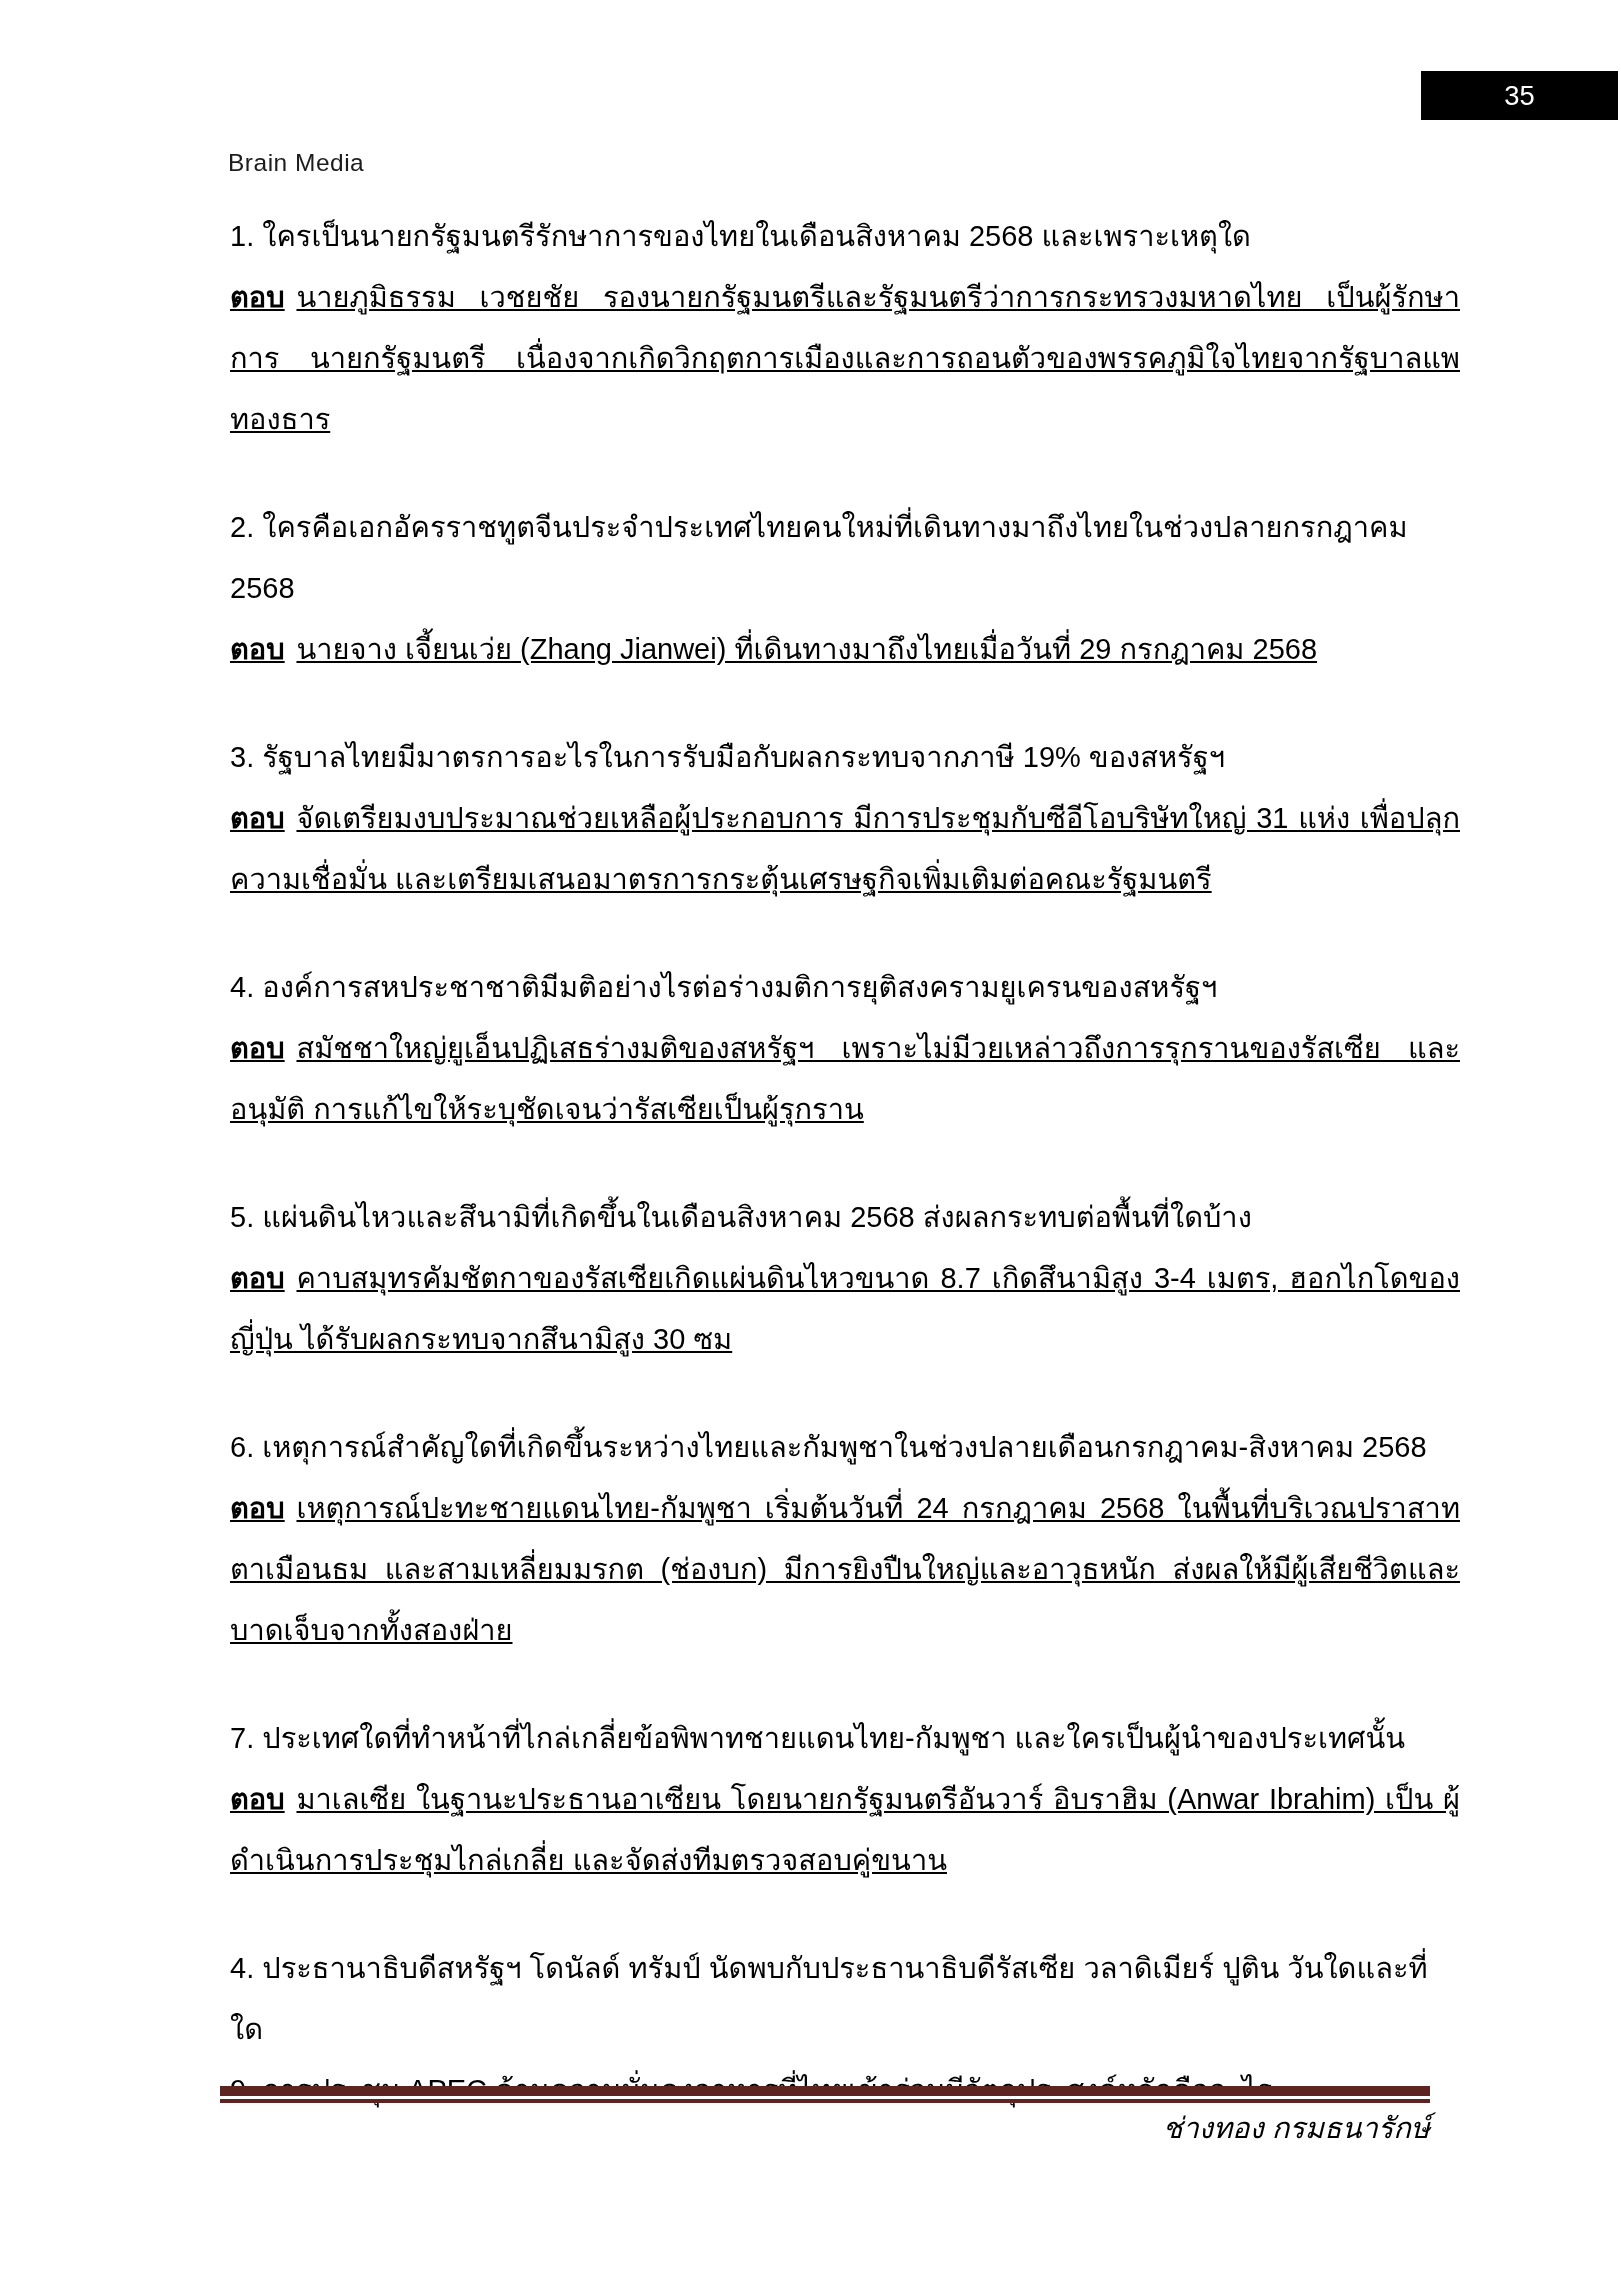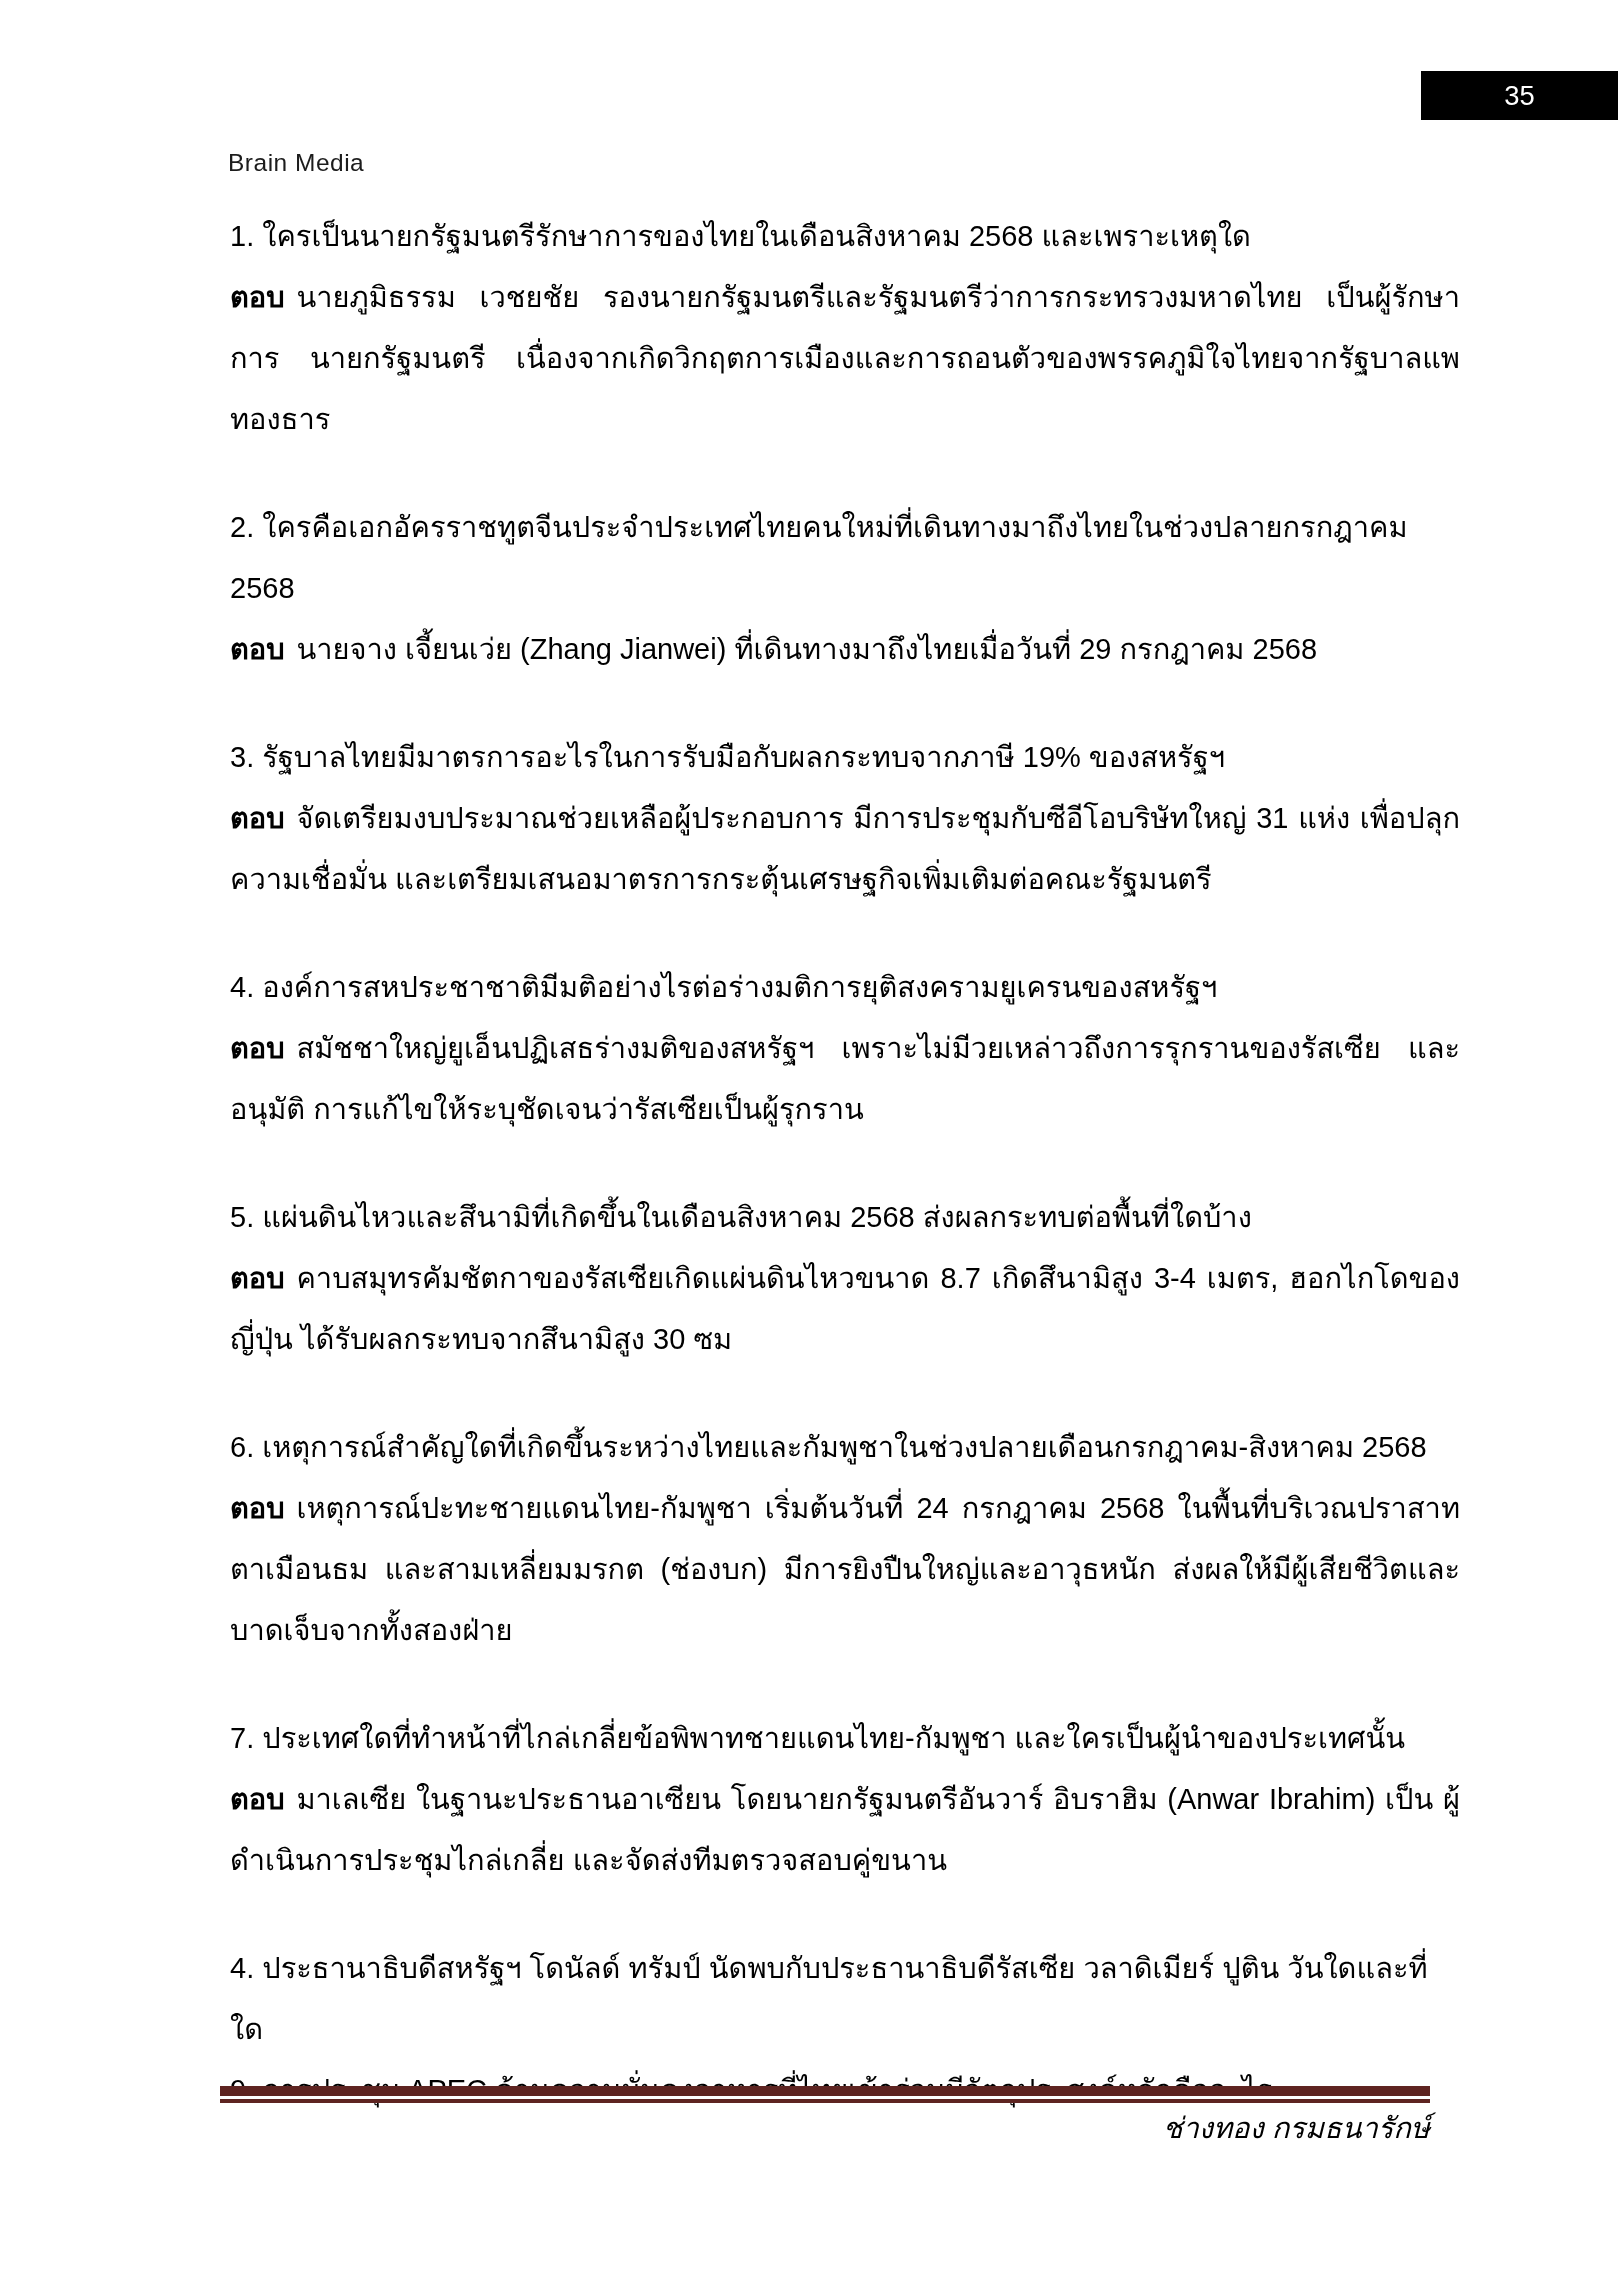--- a/index.html
+++ b/index.html
@@ -52,21 +52,21 @@
     line-height: 61px;
     margin: 0 0 49px 0;
   }
   .qa-block { margin: 0 0 47px 0; }
   .qa-block.no-gap { margin-bottom: 0; }
   .qa-block p {
     margin: 0;
     font-size: 29px;
     line-height: 61px;
   }
-  .qa-block p.answer { text-align: justify; }
+  .qa-block p.answer { text-align: justify; text-decoration: underline; }
   .ans-label { font-weight: bold; margin-right: 11.8px; }
 
   
   .footer-rule {
     position: absolute;
     left: 220px;
     top: 2086px;
     width: 1210px;
   }
   .footer-rule .bar-thick { height: 9.8px; background: #5e2421; }

